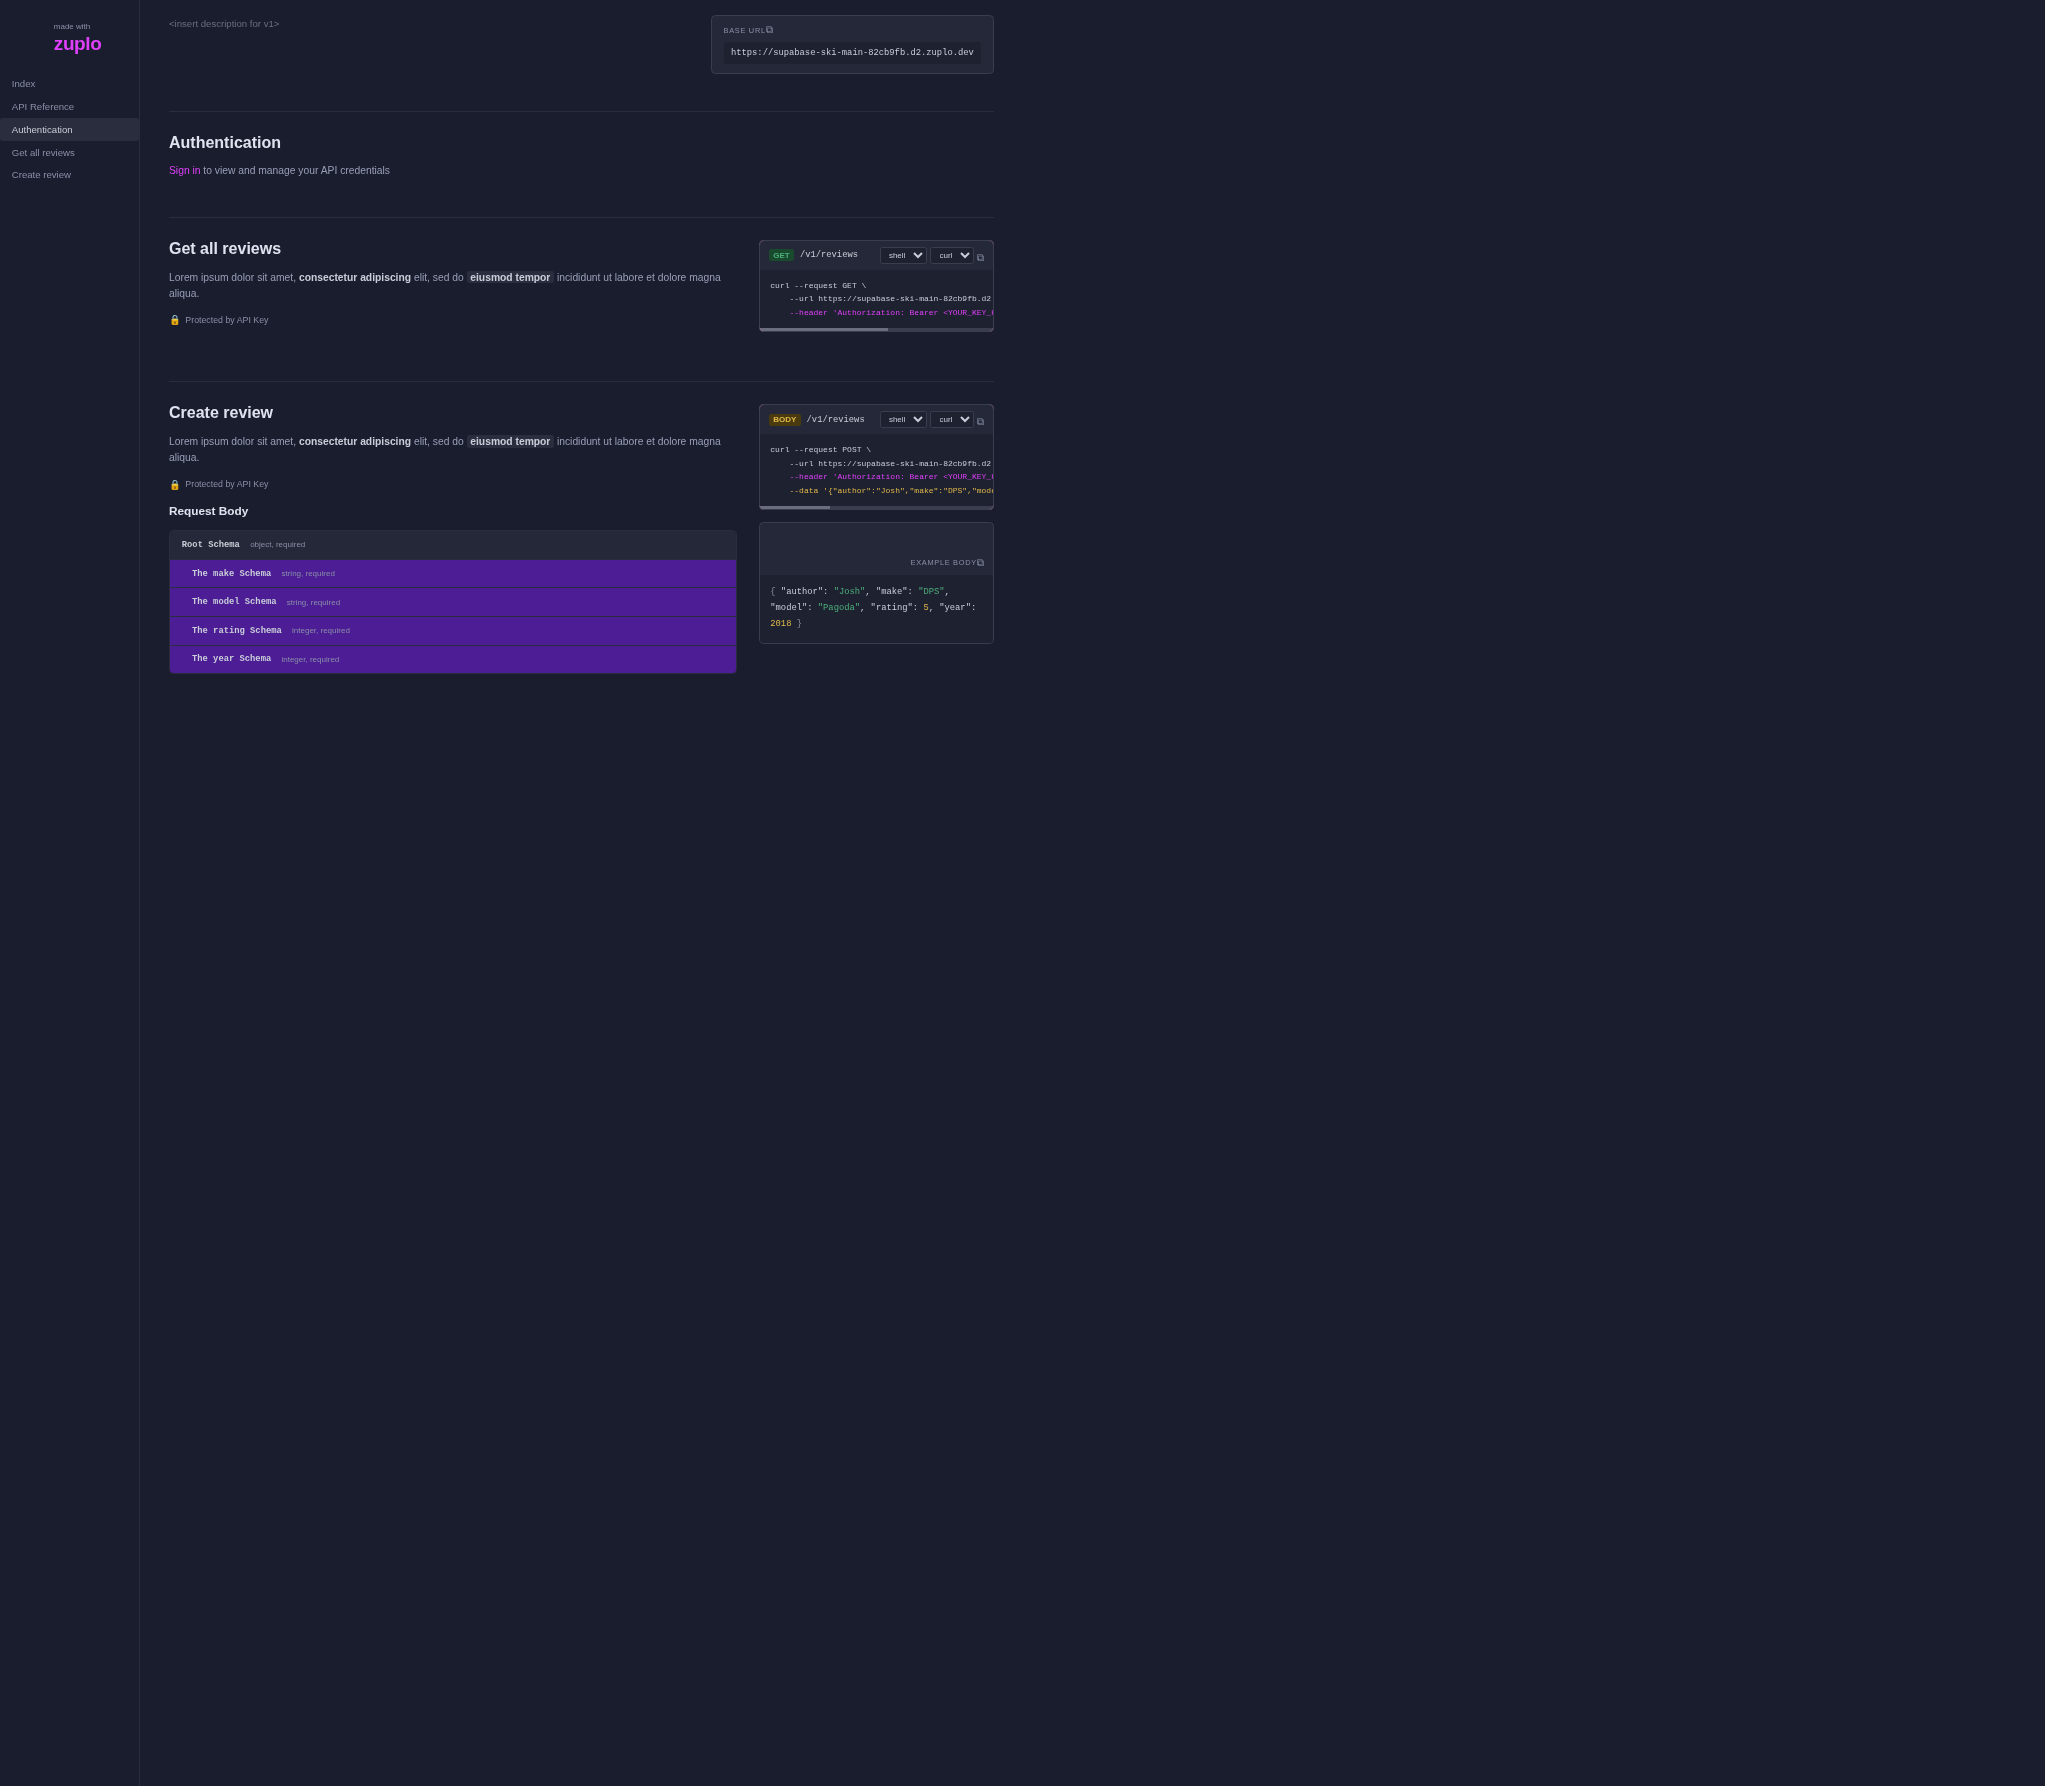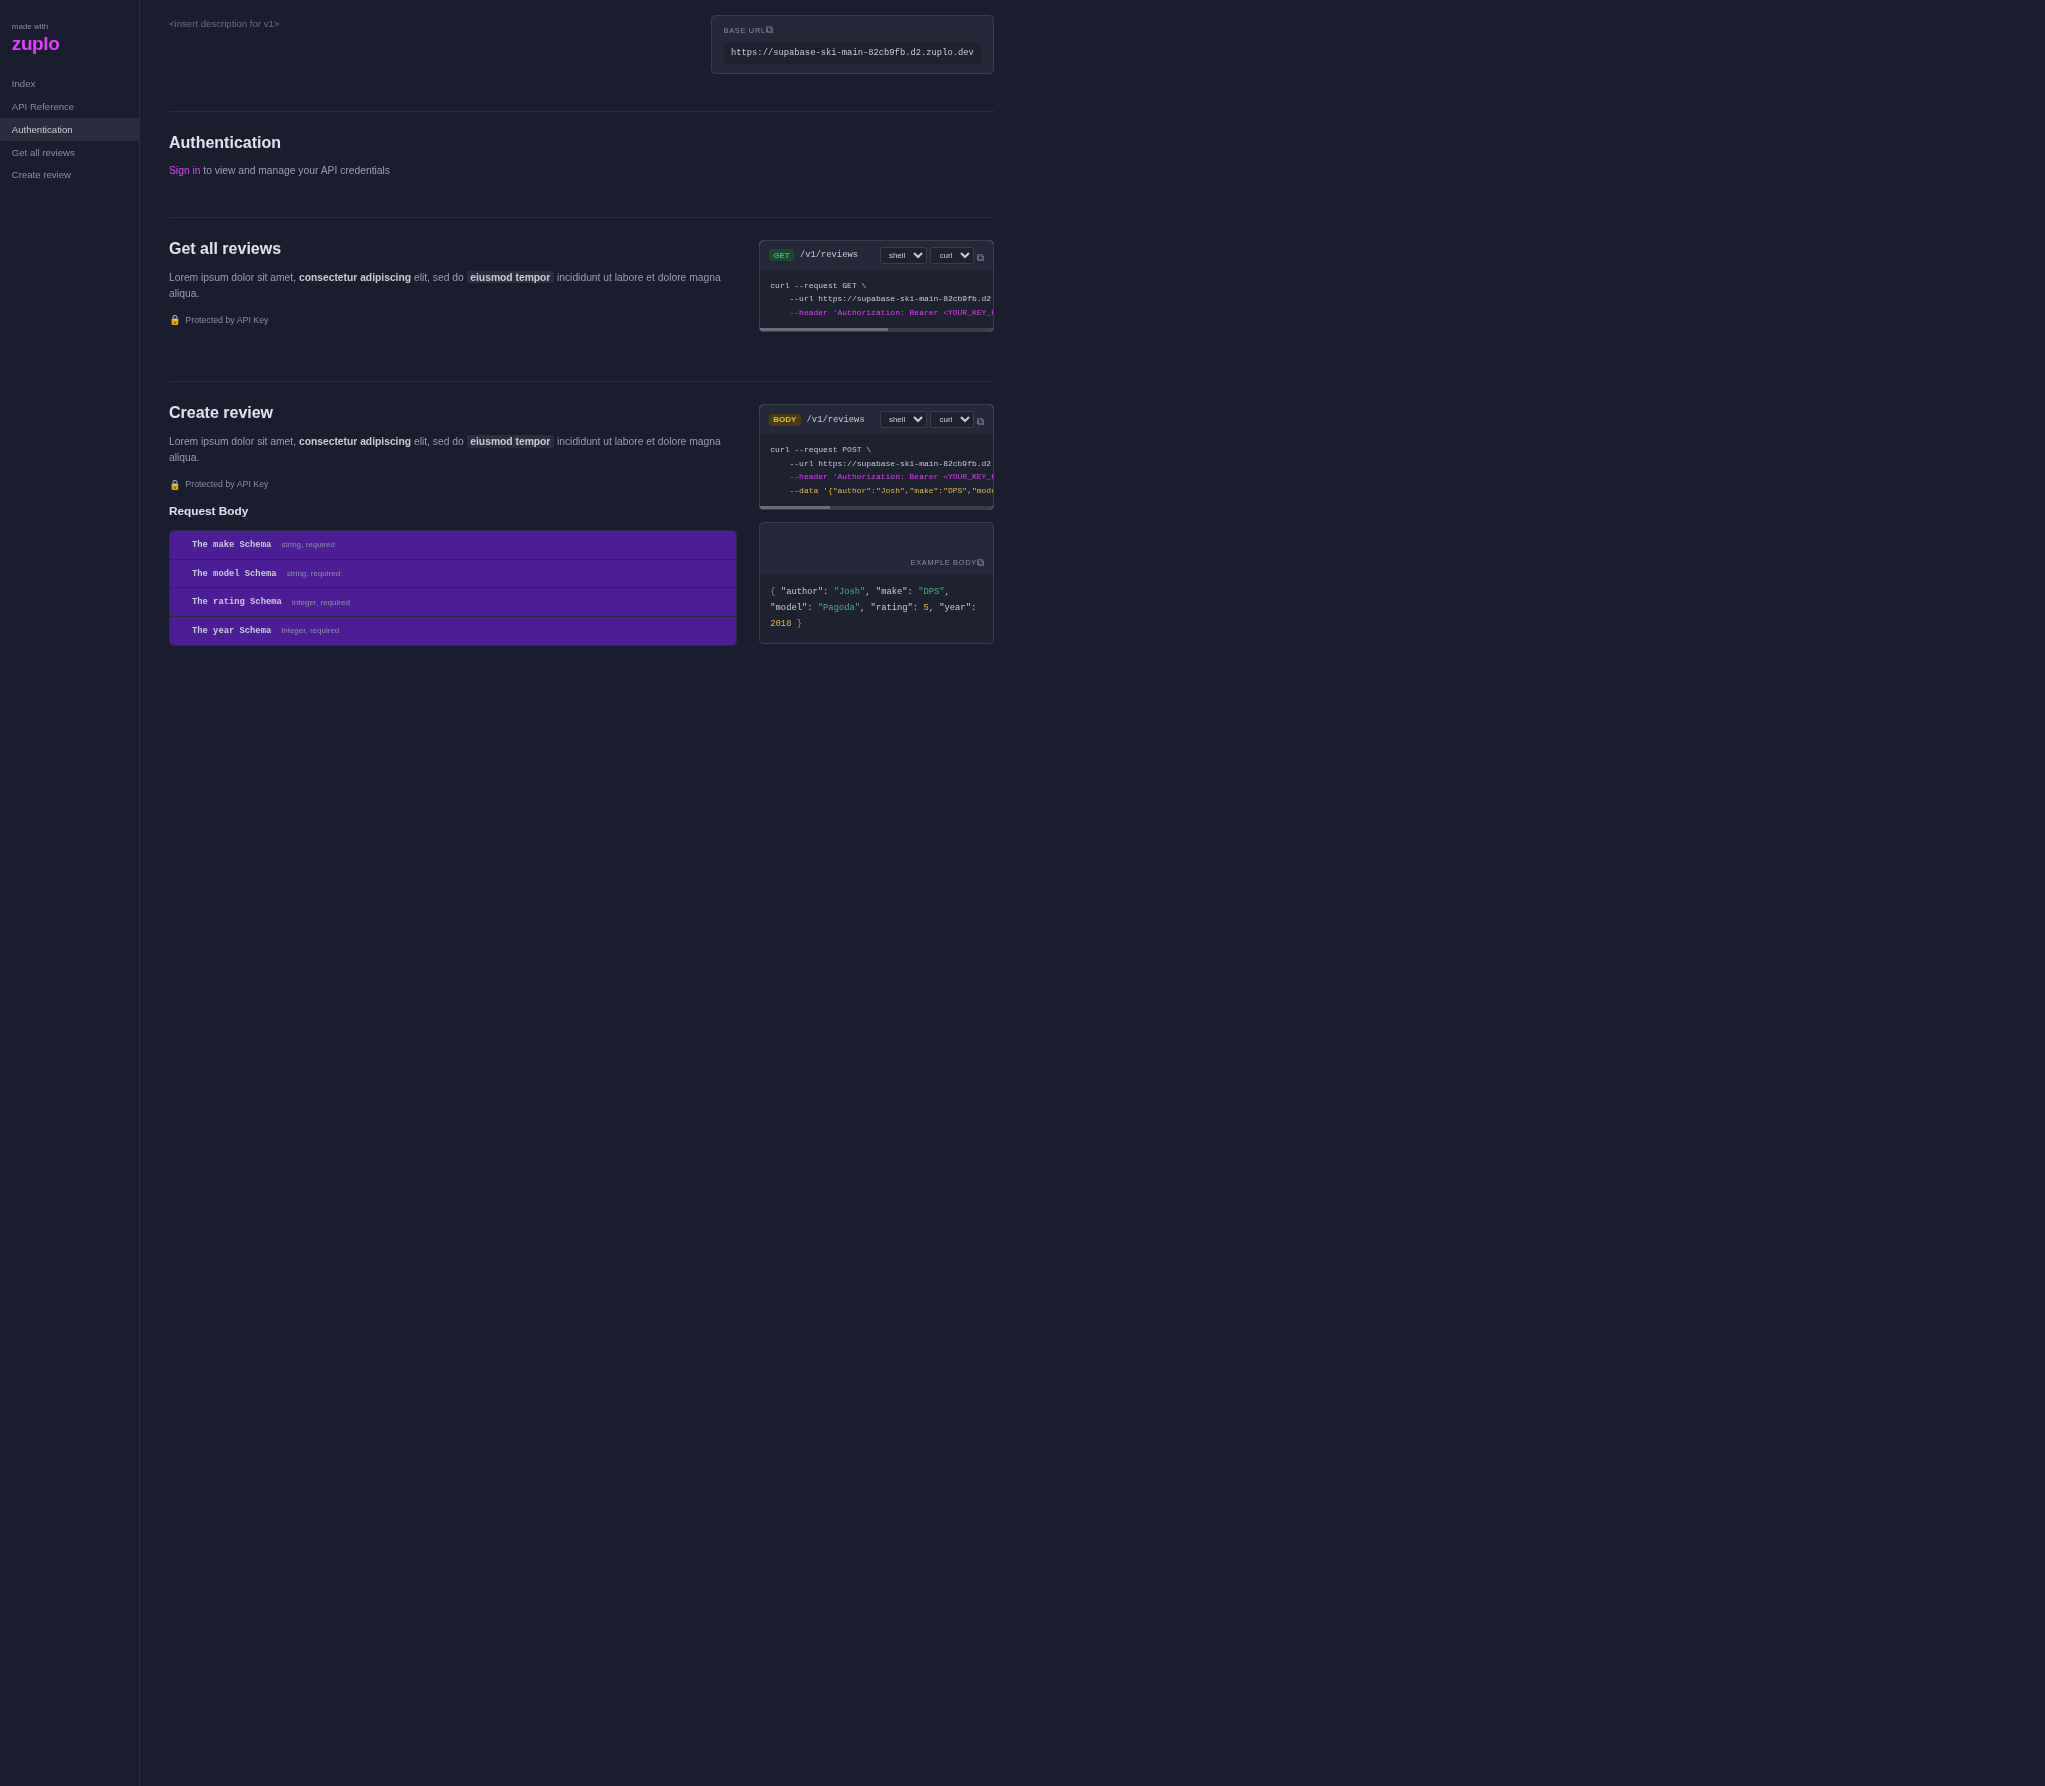--- a/index.html
+++ b/index.html
@@ -19,20 +19,21 @@
       border-right: 0.7px solid #2a2d3e;
       padding: 14.7px 0;
       position: fixed;
       top: 0;
       left: 0;
       height: 100vh;
       overflow-y: auto;
     }
     .sidebar-logo {
       padding: 7.4px 11.8px 17.7px 11.8px;
+      margin-left: 42px;
     }
     .logo-made-with {
       font-size: 8px;
       color: #8a8fa8;
       display: block;
       margin-bottom: 1.5px;
     }
     .logo-zuplo {
       font-size: 19px;
       font-weight: 700;
@@ -408,20 +409,24 @@
           <span>Lorem ipsum dolor sit amet, </span><strong>consectetur adipiscing</strong><span> elit, sed do </span><span class="bold-dark">eiusmod tempor</span><span> incididunt ut labore et dolore magna aliqua.</span>
         </p>
         <div class="protected-badge">
           <span class="lock-icon">🔒</span>
           <span>Protected by API Key</span>
         </div>
 
         <h3 class="request-body-title">Request Body</h3>
 
         <div class="schema-table">
+          <div class="schema-row header-row">
+            <span class="schema-name">Root Schema</span>
+            <span class="schema-type">object, required</span>
+          </div>
           <div class="schema-row child-row">
             <span class="schema-name">The make Schema</span>
             <span class="schema-type">string, required</span>
           </div>
           <div class="schema-row child-row">
             <span class="schema-name">The model Schema</span>
             <span class="schema-type">string, required</span>
           </div>
           <div class="schema-row child-row">
             <span class="schema-name">The rating Schema</span>

